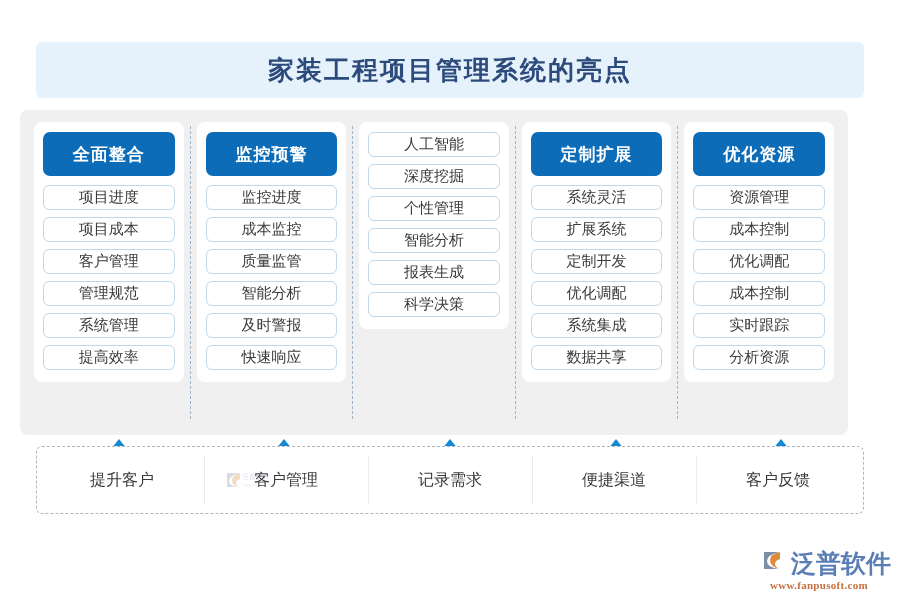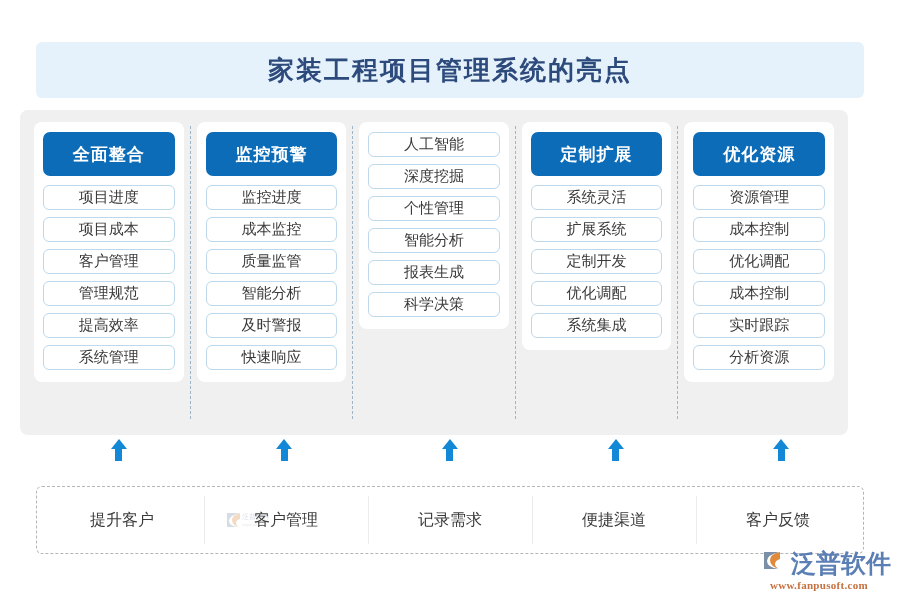--- a/index.html
+++ b/index.html
@@ -150,21 +150,21 @@
     left: 4.5px; top: 9px;
     width: 7px;
     height: 13px;
     background: #1288d6;
   }
 
   
   .bottom-panel {
     position: absolute;
     left: 36px;
-    top: 486px;
+    top: 446px;
     width: 828px;
     height: 68px;
     border: 1px dashed #b5b5b5;
     border-radius: 6px;
     background: #ffffff;
     display: flex;
     padding: 5px 6px;
     gap: 6px;
   }
   .bottom-cell {
@@ -246,22 +246,22 @@
 
   <div class="main-panel">
 
     <div class="column-wrap">
       <div class="column">
         <div class="col-header">全面整合</div>
         <div class="col-item">项目进度</div>
         <div class="col-item">项目成本</div>
         <div class="col-item">客户管理</div>
         <div class="col-item">管理规范</div>
+        <div class="col-item">系统管理</div>
         <div class="col-item">提高效率</div>
-        <div class="col-item">系统管理</div>
       </div>
     </div>
 
     <div class="divider"></div>
 
     <div class="column-wrap">
       <div class="column">
         <div class="col-header">监控预警</div>
         <div class="col-item">监控进度</div>
         <div class="col-item">成本监控</div>
@@ -288,20 +288,21 @@
     <div class="divider"></div>
 
     <div class="column-wrap">
       <div class="column">
         <div class="col-header">定制扩展</div>
         <div class="col-item">系统灵活</div>
         <div class="col-item">扩展系统</div>
         <div class="col-item">定制开发</div>
         <div class="col-item">优化调配</div>
         <div class="col-item">系统集成</div>
+        <div class="col-item">数据共享</div>
       </div>
     </div>
 
     <div class="divider"></div>
 
     <div class="column-wrap">
       <div class="column">
         <div class="col-header">优化资源</div>
         <div class="col-item">资源管理</div>
         <div class="col-item">成本控制</div>

